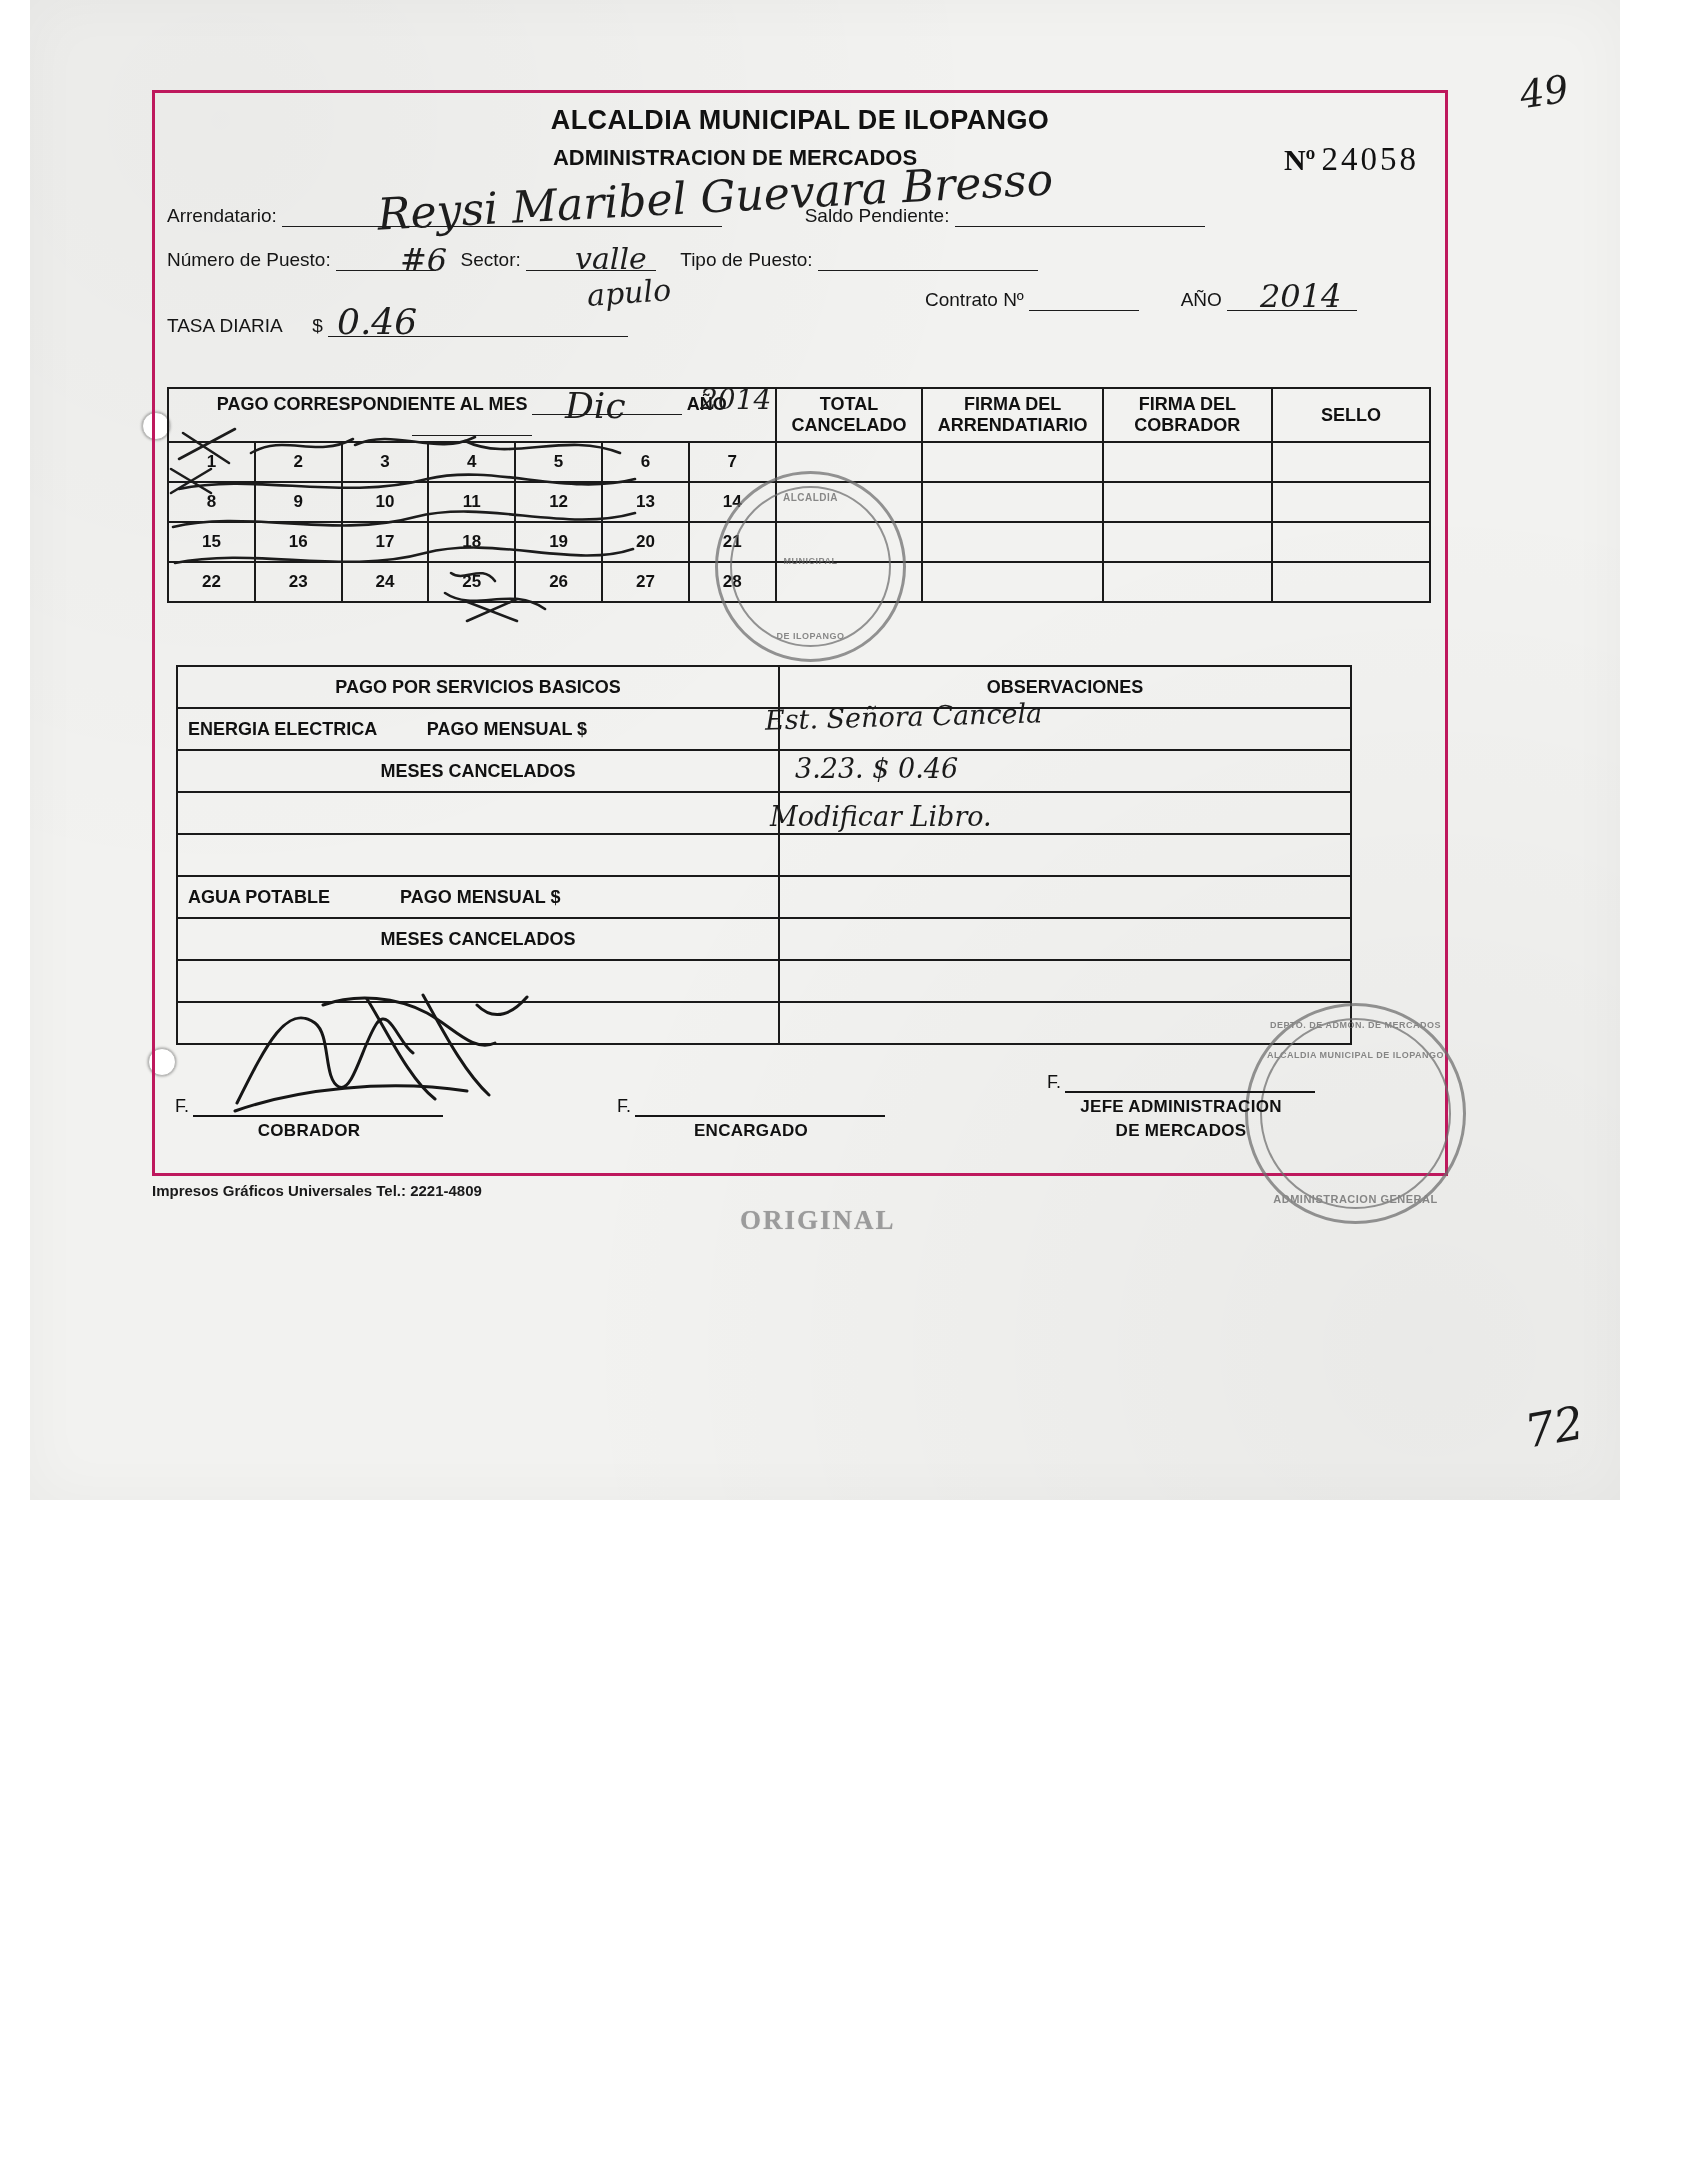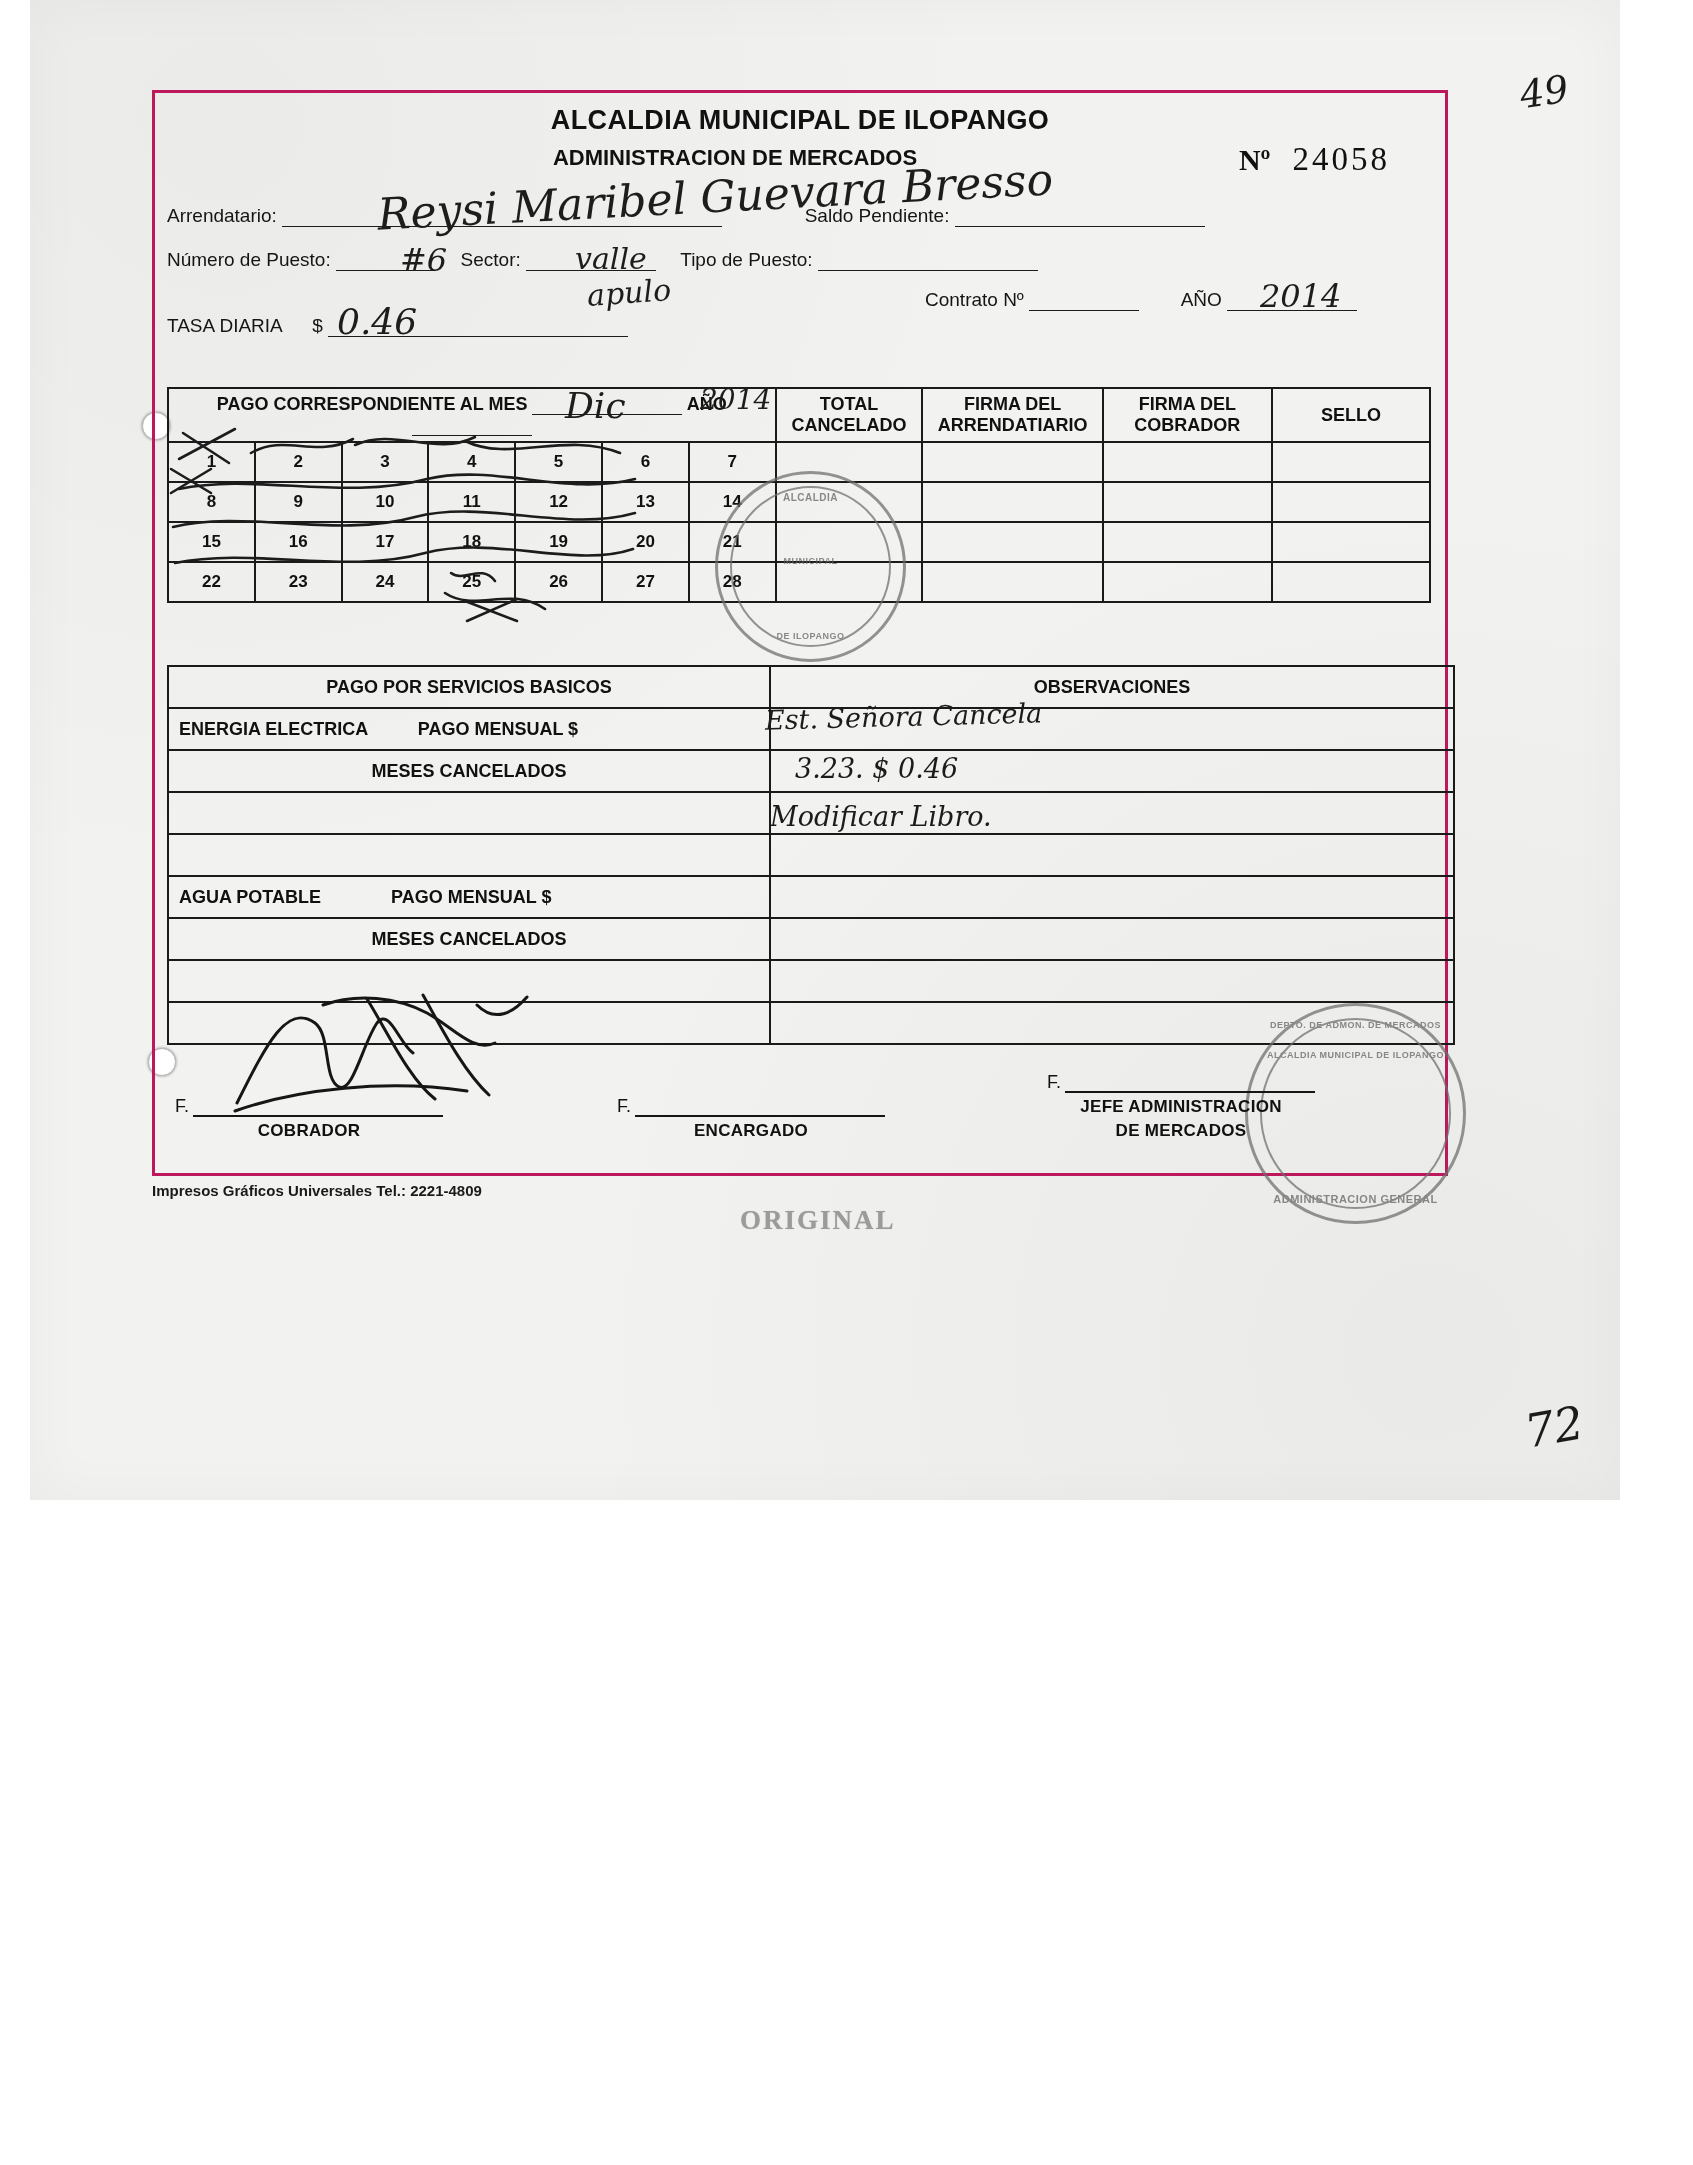--- a/index.html
+++ b/index.html
@@ -83,25 +83,25 @@
     text-align: center;
     font-weight: bold;
     font-size: 22px;
     color: #111;
     margin-top: 9px;
     margin-right: 130px;
   }
 
   .no-block {
     position: absolute;
-    right: 55px;
+    right: 26px;
     top: 48px;
     display: flex;
     align-items: baseline;
-    gap: 22px;
+    gap: 6px;
   }
   .no-label {
     font-size: 30px;
     font-weight: bold;
     color: #111;
     font-family: "Liberation Serif", serif;
   }
   .no-value {
     font-size: 33px;
     letter-spacing: 3px;
@@ -162,23 +162,23 @@
     padding-left: 10px;
     font-size: 17.5px;
     font-weight: bold;
   }
   td.blank { background: transparent; }
 
   
   table.serv {
     border-collapse: collapse;
     position: absolute;
-    left: 12px;
+    left: 21px;
     top: 572px;
-    width: 1288px;
+    width: 1176px;
   }
   table.serv td, table.serv th {
     border: 2px solid #1a1a1a;
     font-size: 18px;
     color: #111;
     height: 40px;
     padding: 0 10px;
   }
   .serv-hdr {
     text-align: center;

